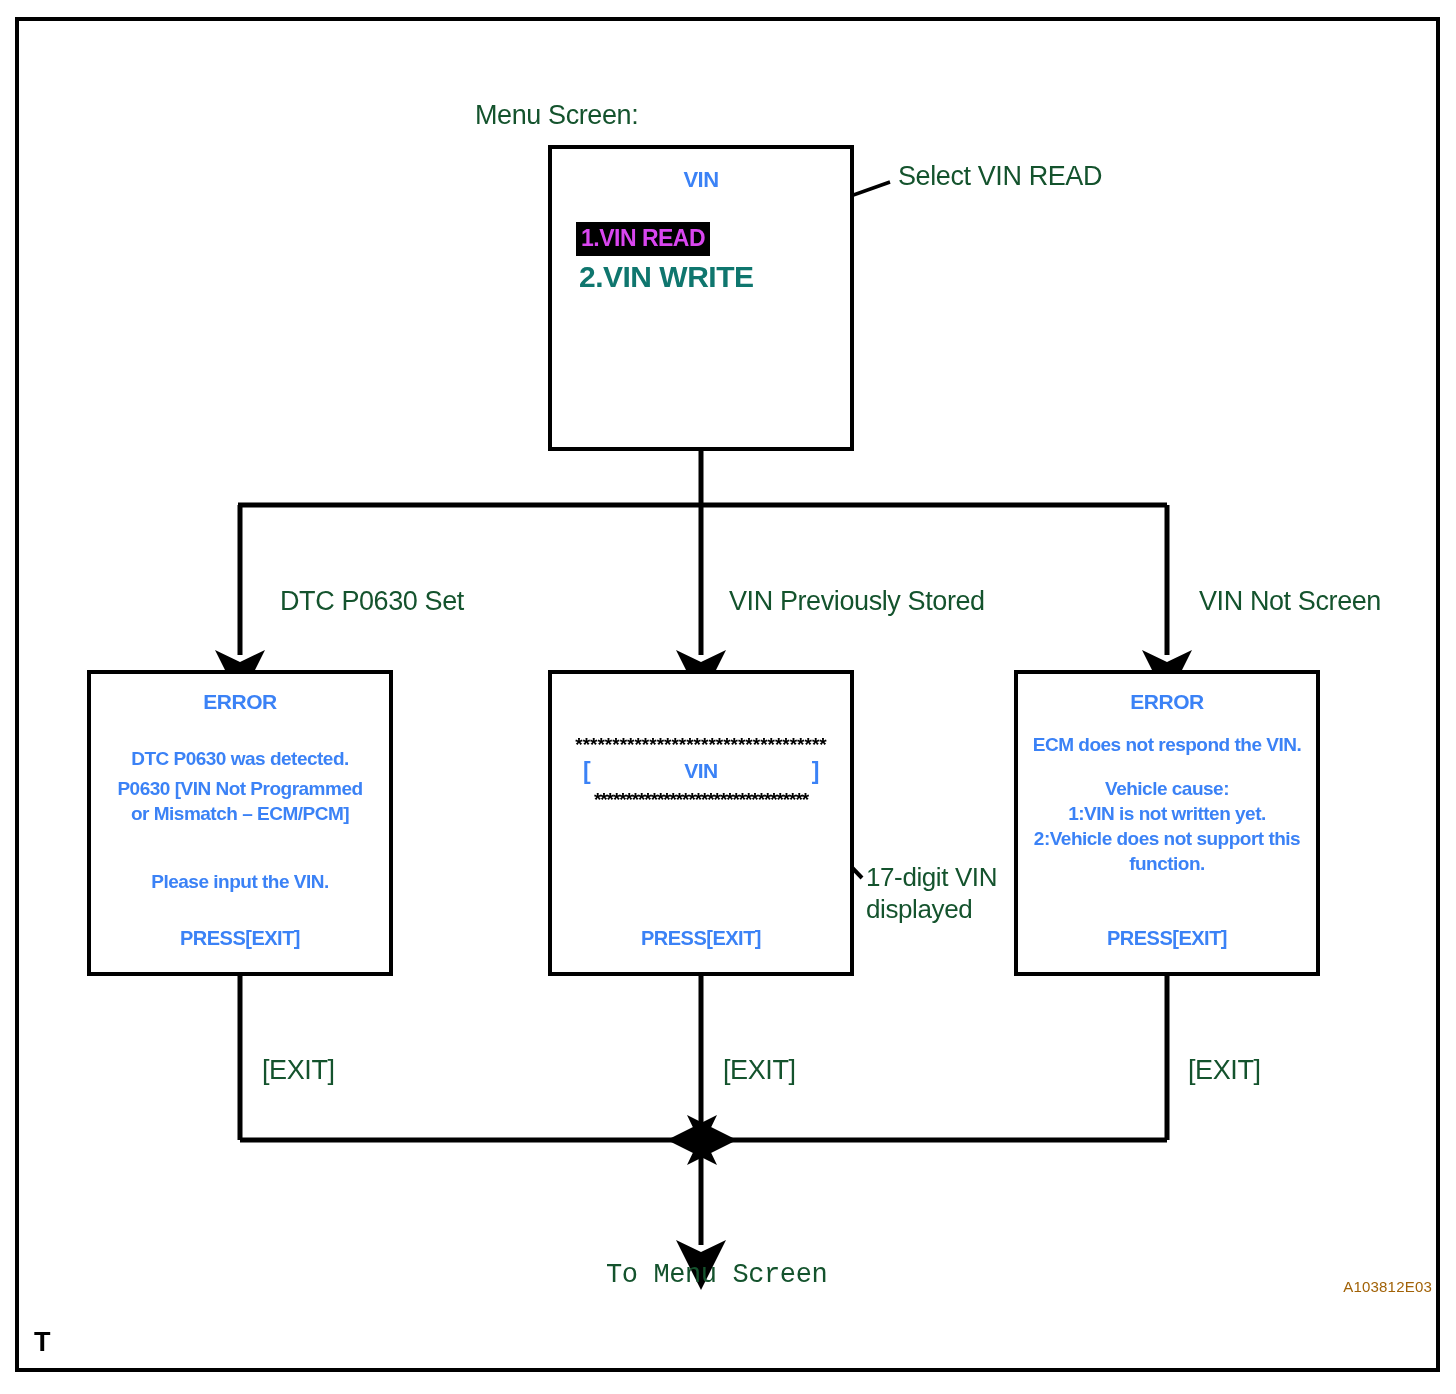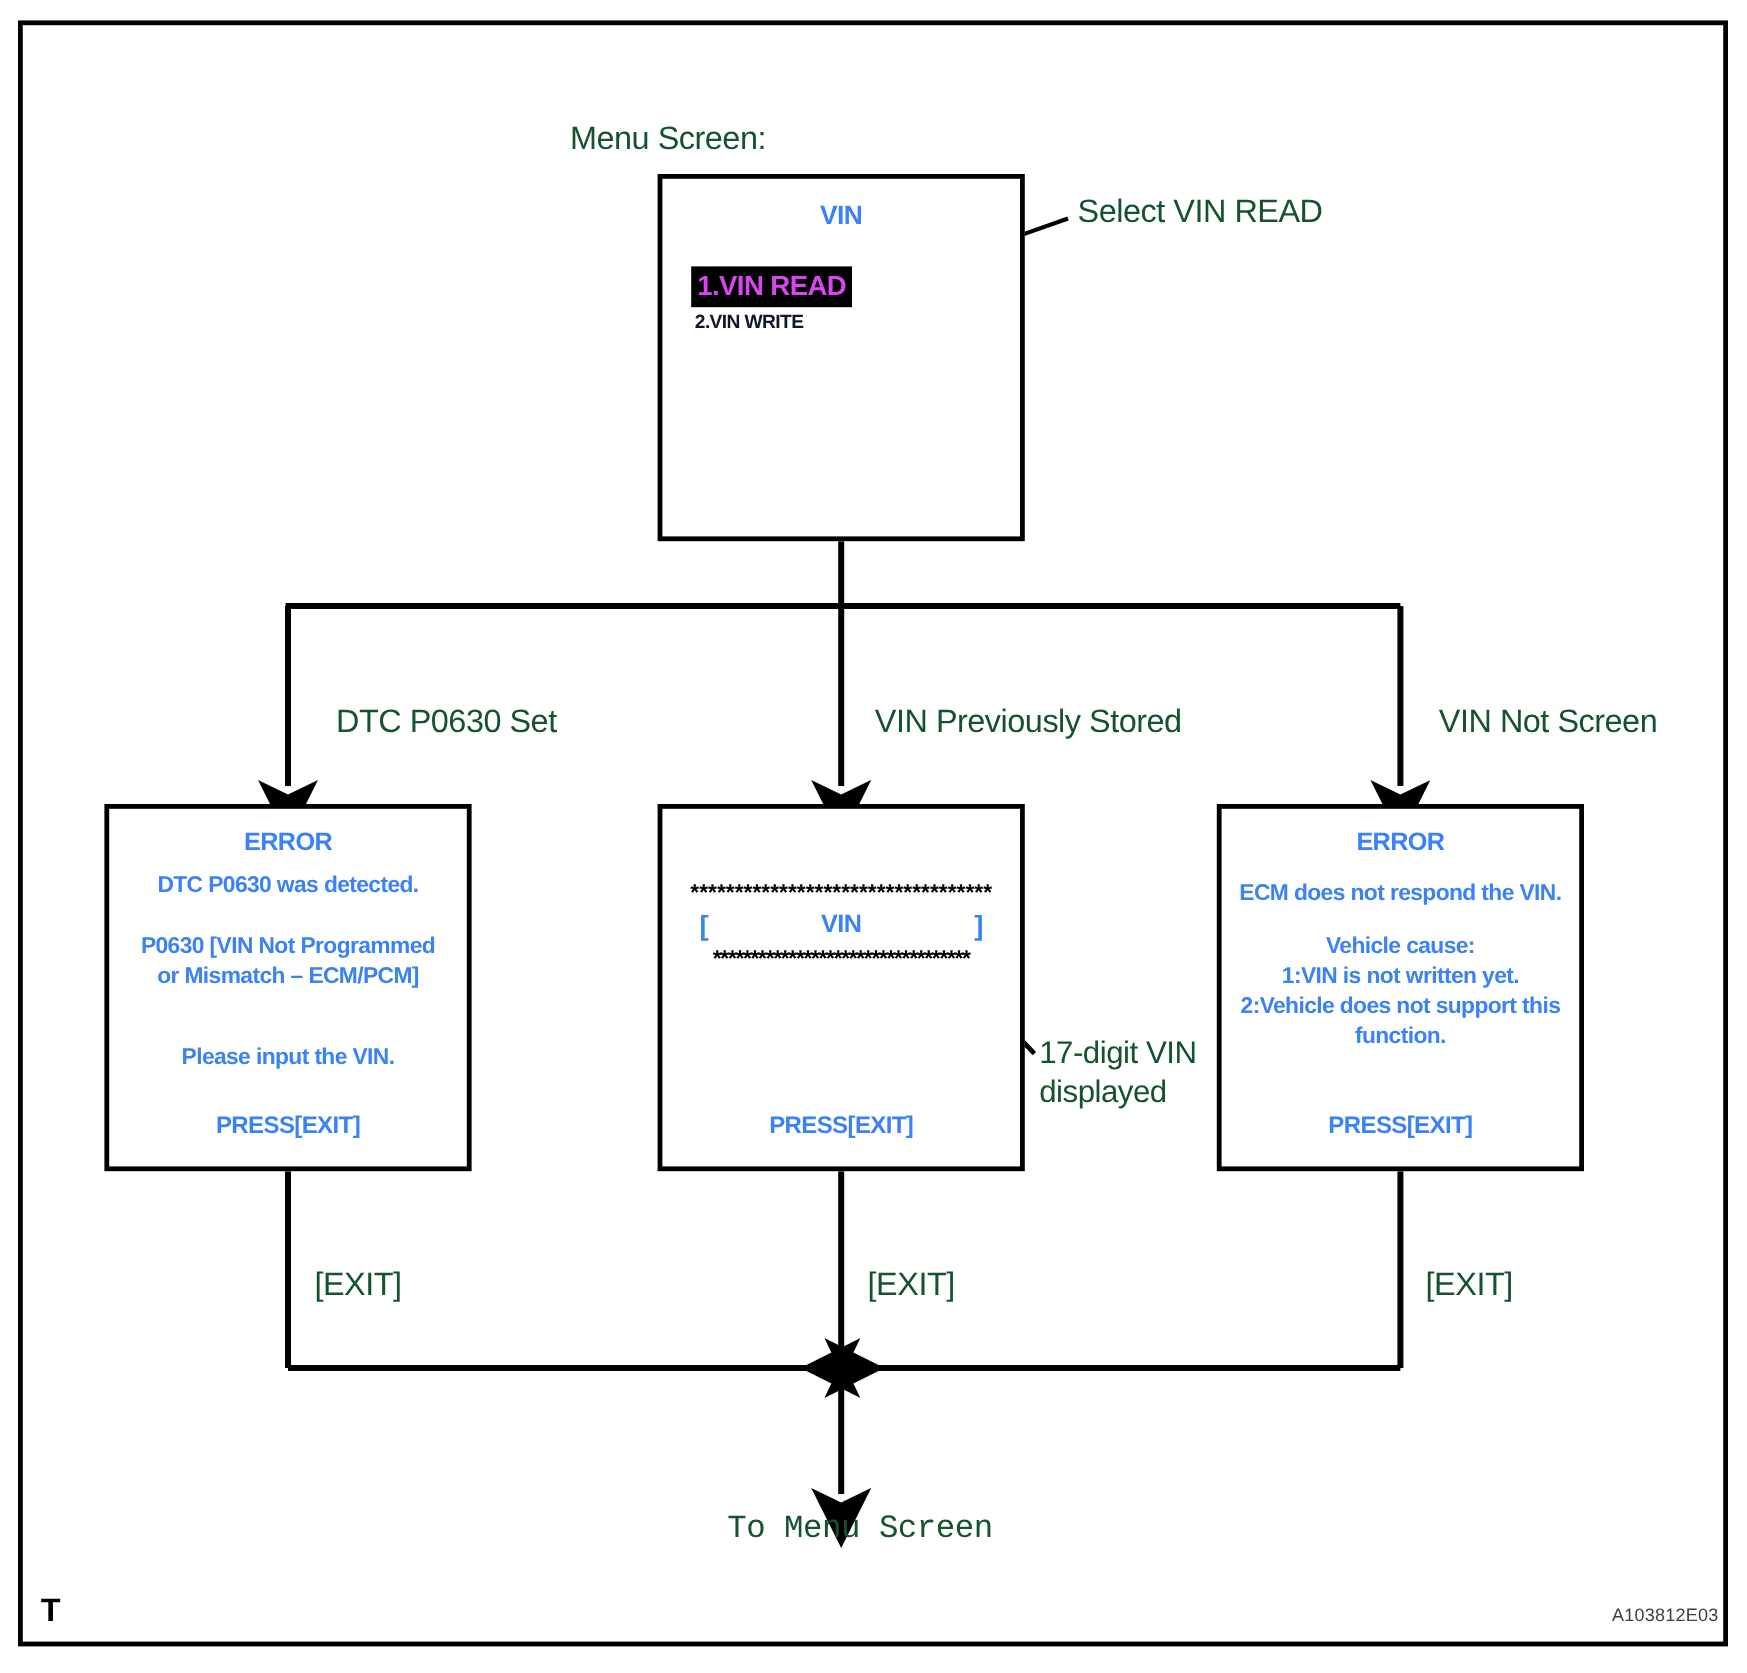--- a/index.html
+++ b/index.html
@@ -82,25 +82,25 @@
     color: #d946ef;
     font-size: 23px;
     font-weight: bold;
     padding: 3px 5px 4px 5px;
     letter-spacing: -0.5px;
     font-family: "Liberation Sans", sans-serif;
   }
   #menu-item-write {
     position: absolute;
     left: 27px; top: 111px;
-    font-size: 16px;
-    font-weight: bold;
-    letter-spacing: -0.5px;
-    font-family: "Liberation Sans", sans-serif;
-    color: #0f172a;
+    font-size: 30px;
+    font-weight: bold;
+    letter-spacing: -0.5px;
+    font-family: "Liberation Sans", sans-serif;
+    color: #0f766e;
   }
   
   #left-box   { left: 87px;   top: 670px; width: 306px; height: 306px; }
   #mid-box    { left: 548px;  top: 670px; width: 306px; height: 306px; }
   #right-box  { left: 1014px; top: 670px; width: 306px; height: 306px; }
 
   .box-head {
     position: absolute;
     left: 0; right: 0;
     top: 16px;
@@ -160,24 +160,24 @@
   #corner-t {
     position: absolute;
     left: 34px; top: 1327px;
     font-size: 27px;
     font-weight: bold;
     font-family: "Liberation Sans", sans-serif;
     color: #000000;
   }
   #figure-code {
     position: absolute;
-    right: 24px; top: 1338px;
+    right: 24px; top: 1278px;
     font-size: 15px;
     font-family: "Liberation Sans", sans-serif;
-    color: #404040;
+    color: #a16207;
     letter-spacing: 0.2px;
   }
 </style>
 </head>
 <body>
 
 <div id="page">
 
   <div id="outer-frame"></div>
 
@@ -220,21 +220,21 @@
   </div>
 
   <div class="abs anno" style="left:898px; top:161px;">Select VIN READ</div>
 
   <div class="abs anno" style="left:280px; top:586px;">DTC P0630 Set</div>
   <div class="abs anno" style="left:729px; top:586px;">VIN Previously Stored</div>
   <div class="abs anno" style="left:1199px; top:586px;">VIN Not Screen</div>
 
   <div class="screen-box" id="left-box">
     <div class="scr-txt box-head">ERROR</div>
-    <div class="scr-txt box-line" style="top:51px;">DTC P0630 was detected.</div>
+    <div class="scr-txt box-line" style="top:72px;">DTC P0630 was detected.</div>
     <div class="scr-txt box-line" style="top:102px;">P0630  [VIN Not Programmed</div>
     <div class="scr-txt box-line" style="top:127px;">or Mismatch – ECM/PCM]</div>
     <div class="scr-txt box-line" style="top:195px;">Please input the VIN.</div>
     <div class="scr-txt box-press">PRESS[EXIT]</div>
   </div>
 
   <div class="screen-box" id="mid-box">
     <div class="stars" id="vin-stars-top">**********************************</div>
     <div id="vin-row">
       <span class="scr-txt" id="vin-bracket-l">[</span>

